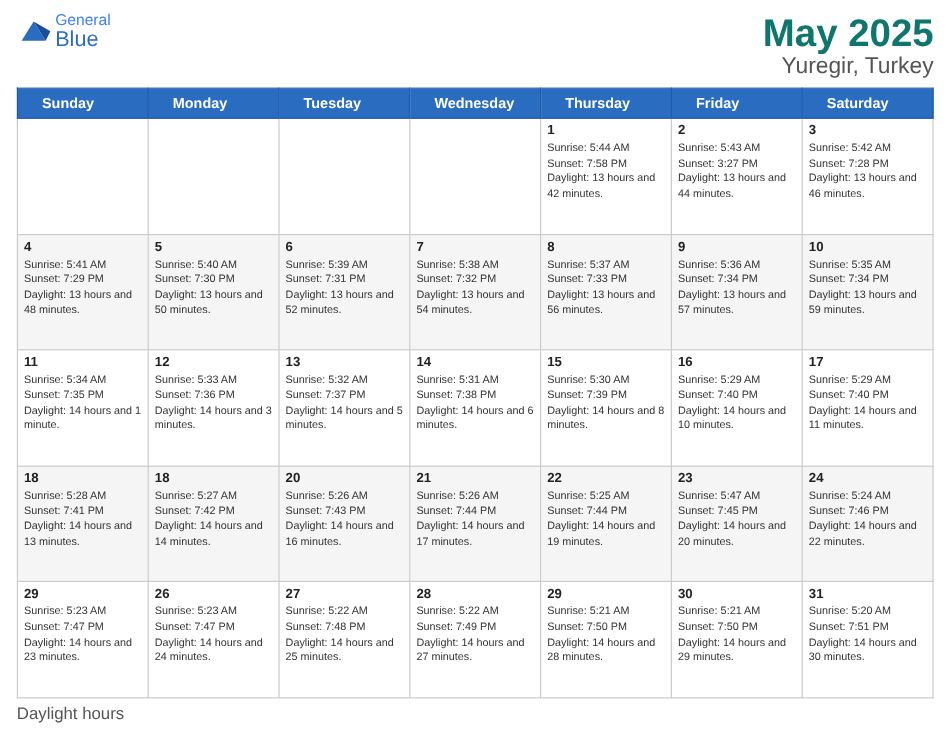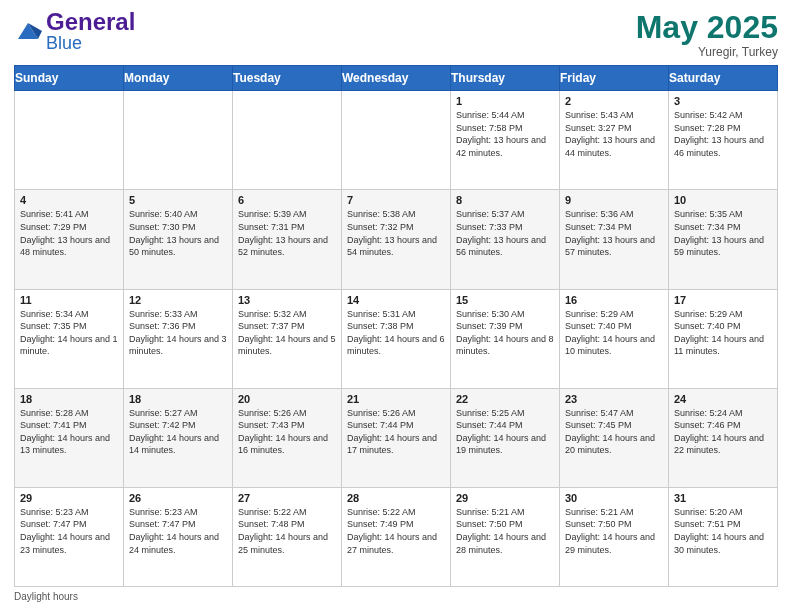--- a/index.html
+++ b/index.html
@@ -27,59 +27,59 @@
       display: flex;
       align-items: center;
       gap: 4px;
     }
     .logo-text {
       display: flex;
       flex-direction: column;
       line-height: 1;
     }
     .logo-general {
-      font-size: 24px;
-      font-weight: bold;
-      color: #4c1d95;
+      font-size: 13px;
+      font-weight: normal;
+      color: #3b82f6;
     }
     .logo-blue {
       font-size: 18px;
       font-weight: normal;
       color: #2a6dc0;
     }
     .logo-icon {
       width: 28px;
       height: 28px;
     }
     .title-block {
       text-align: right;
     }
     .title-month {
       font-size: 32px;
       font-weight: bold;
       color: #0f766e;
       line-height: 1.1;
     }
     .title-location {
-      font-size: 12px;
+      font-size: 19px;
       color: #555;
     }
     .calendar {
       flex: 1;
       border: 1px solid #ccc;
       border-collapse: collapse;
       width: 100%;
       table-layout: fixed;
     }
     .calendar thead tr th {
       background: #2a6dc0;
       color: #fff;
       font-size: 12px;
       font-weight: bold;
-      padding: 5px 0;
+      padding: 5px 20px;
       text-align: left;
       border: 1px solid #1f5aaa;
     }
     .calendar tbody tr td {
       border: 1px solid #ccc;
       vertical-align: top;
       padding: 4px 5px;
       font-size: 9.5px;
       color: #333;
       background: #fff;
@@ -97,21 +97,21 @@
     .day-info {
       font-size: 9px;
       color: #333;
       line-height: 1.4;
     }
     .empty-cell {
       background: #fff !important;
     }
     .footer {
       margin-top: 4px;
-      font-size: 10px;
+      font-size: 14px;
       color: #555;
     }
   </style>
 </head>
 <body>
 
 <div class="page">
 
   <div class="header">
     <div class="logo">

